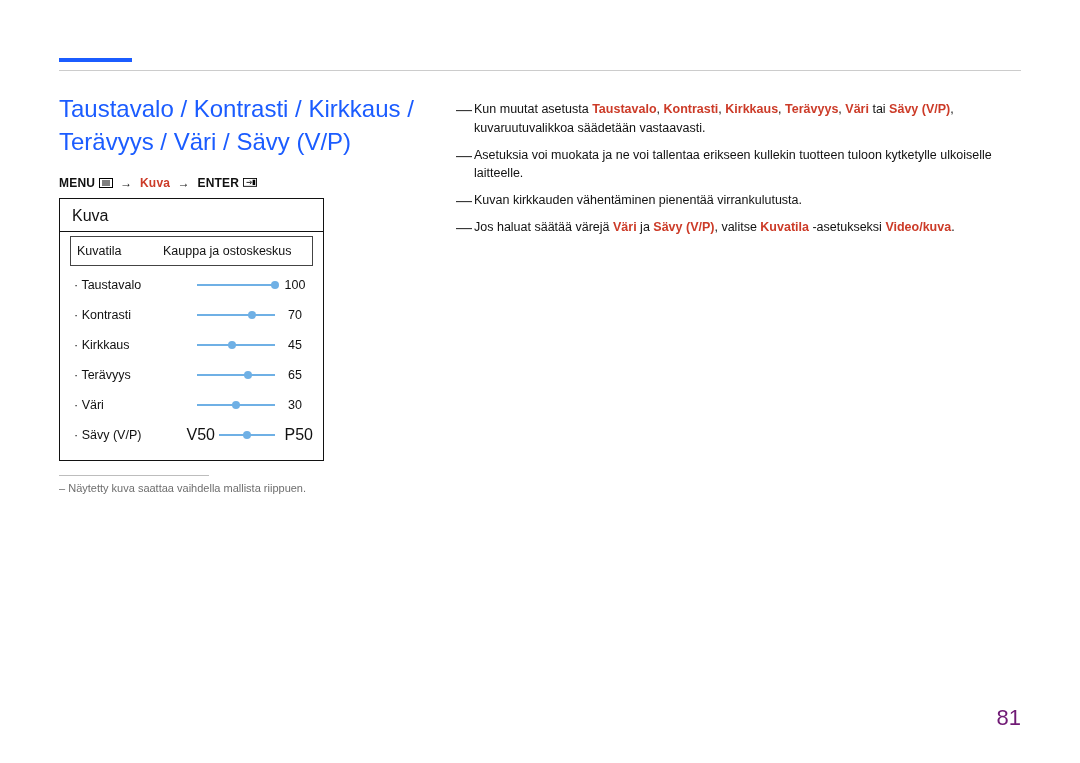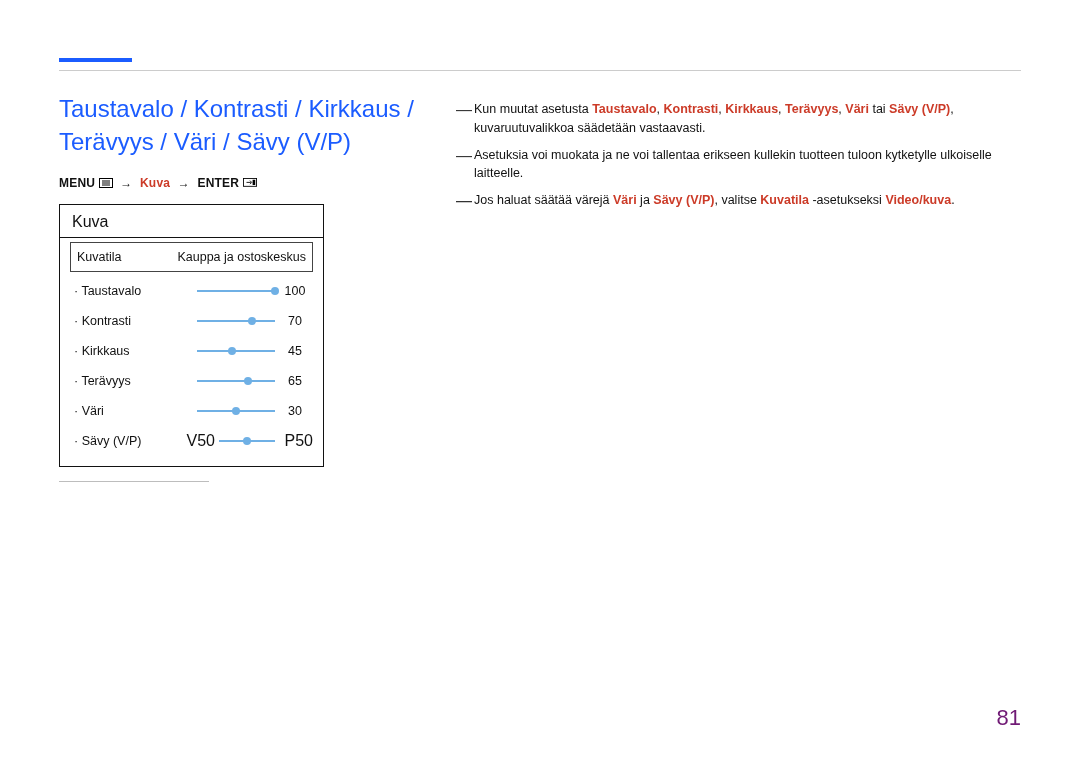--- a/index.html
+++ b/index.html
@@ -50,21 +50,21 @@
   h1.title {
     color: #1b5cff;
     font-size: 24px;
     font-weight: 400;
     line-height: 1.38;
     margin-bottom: 18px;
   }
   .breadcrumb {
     font-size: 12px;
     letter-spacing: .2px;
-    margin-bottom: 14px;
+    margin-bottom: 8px;
   }
   .breadcrumb .bold { font-weight: 700; }
   .breadcrumb .arrow { margin: 0 4px; }
   .breadcrumb .accent { color: #cc3b28; font-weight: 700; }
   .menu-icon, .enter-icon {
     display: inline-block;
     width: 14px;
     height: 10px;
     vertical-align: -1px;
   }
@@ -107,21 +107,21 @@
     align-items: center;
   }
   .row.first {
     border: 1px solid #444;
     padding: 2px 2px;
     margin-bottom: 4px;
   }
   .row.first .label { flex: 0 0 90px; padding-left: 4px; }
   .row.first .right-text {
     flex: 1;
-    text-align: right;
+    text-align: left;
     padding-right: 4px;
   }
   
   .slider {
     position: relative;
     width: 78px;
     height: 8px;
   }
   .slider .track {
     position: absolute;
@@ -280,33 +280,35 @@
               <div class="track"></div>
               <div class="knob" style="left:50%"></div>
             </div>
         </div>
         <div class="suffix">P50</div>
       </div>
     </div>
   </div>
 
   <div class="footnote-rule"></div>
+  <div class="footnote">– <span>Näytetty kuva saattaa vaihdella mallista riippuen.</span></div>
 </div>
 
 <div class="right-col">
   <div class="notes">
     <div class="note">
       <span class="dash">―</span>
       <span>Kun muutat asetusta </span><span class="acc">Taustavalo</span><span>, </span><span class="acc">Kontrasti</span><span>, </span><span class="acc">Kirkkaus</span><span>, </span><span class="acc">Terävyys</span><span>, </span><span class="acc">Väri</span><span> tai </span><span class="acc">Sävy (V/P)</span><span>, kuvaruutuvalikkoa säädetään vastaavasti.</span>
     </div>
     <div class="note">
       <span class="dash">―</span>
       <span>Asetuksia voi muokata ja ne voi tallentaa erikseen kullekin tuotteen tuloon kytketylle ulkoiselle laitteelle.</span>
     </div>
     <div class="note">
       <span class="dash">―</span>
+      <span>Kuvan kirkkauden vähentäminen pienentää virrankulutusta.</span>
     </div>
     <div class="note">
       <span class="dash">―</span>
       <span>Jos haluat säätää värejä </span><span class="acc">Väri</span><span> ja </span><span class="acc">Sävy (V/P)</span><span>, valitse </span><span class="acc">Kuvatila</span><span> -asetukseksi </span><span class="acc">Video/kuva</span><span>.</span>
     </div>
   </div>
 </div>
 
 </body></html>

